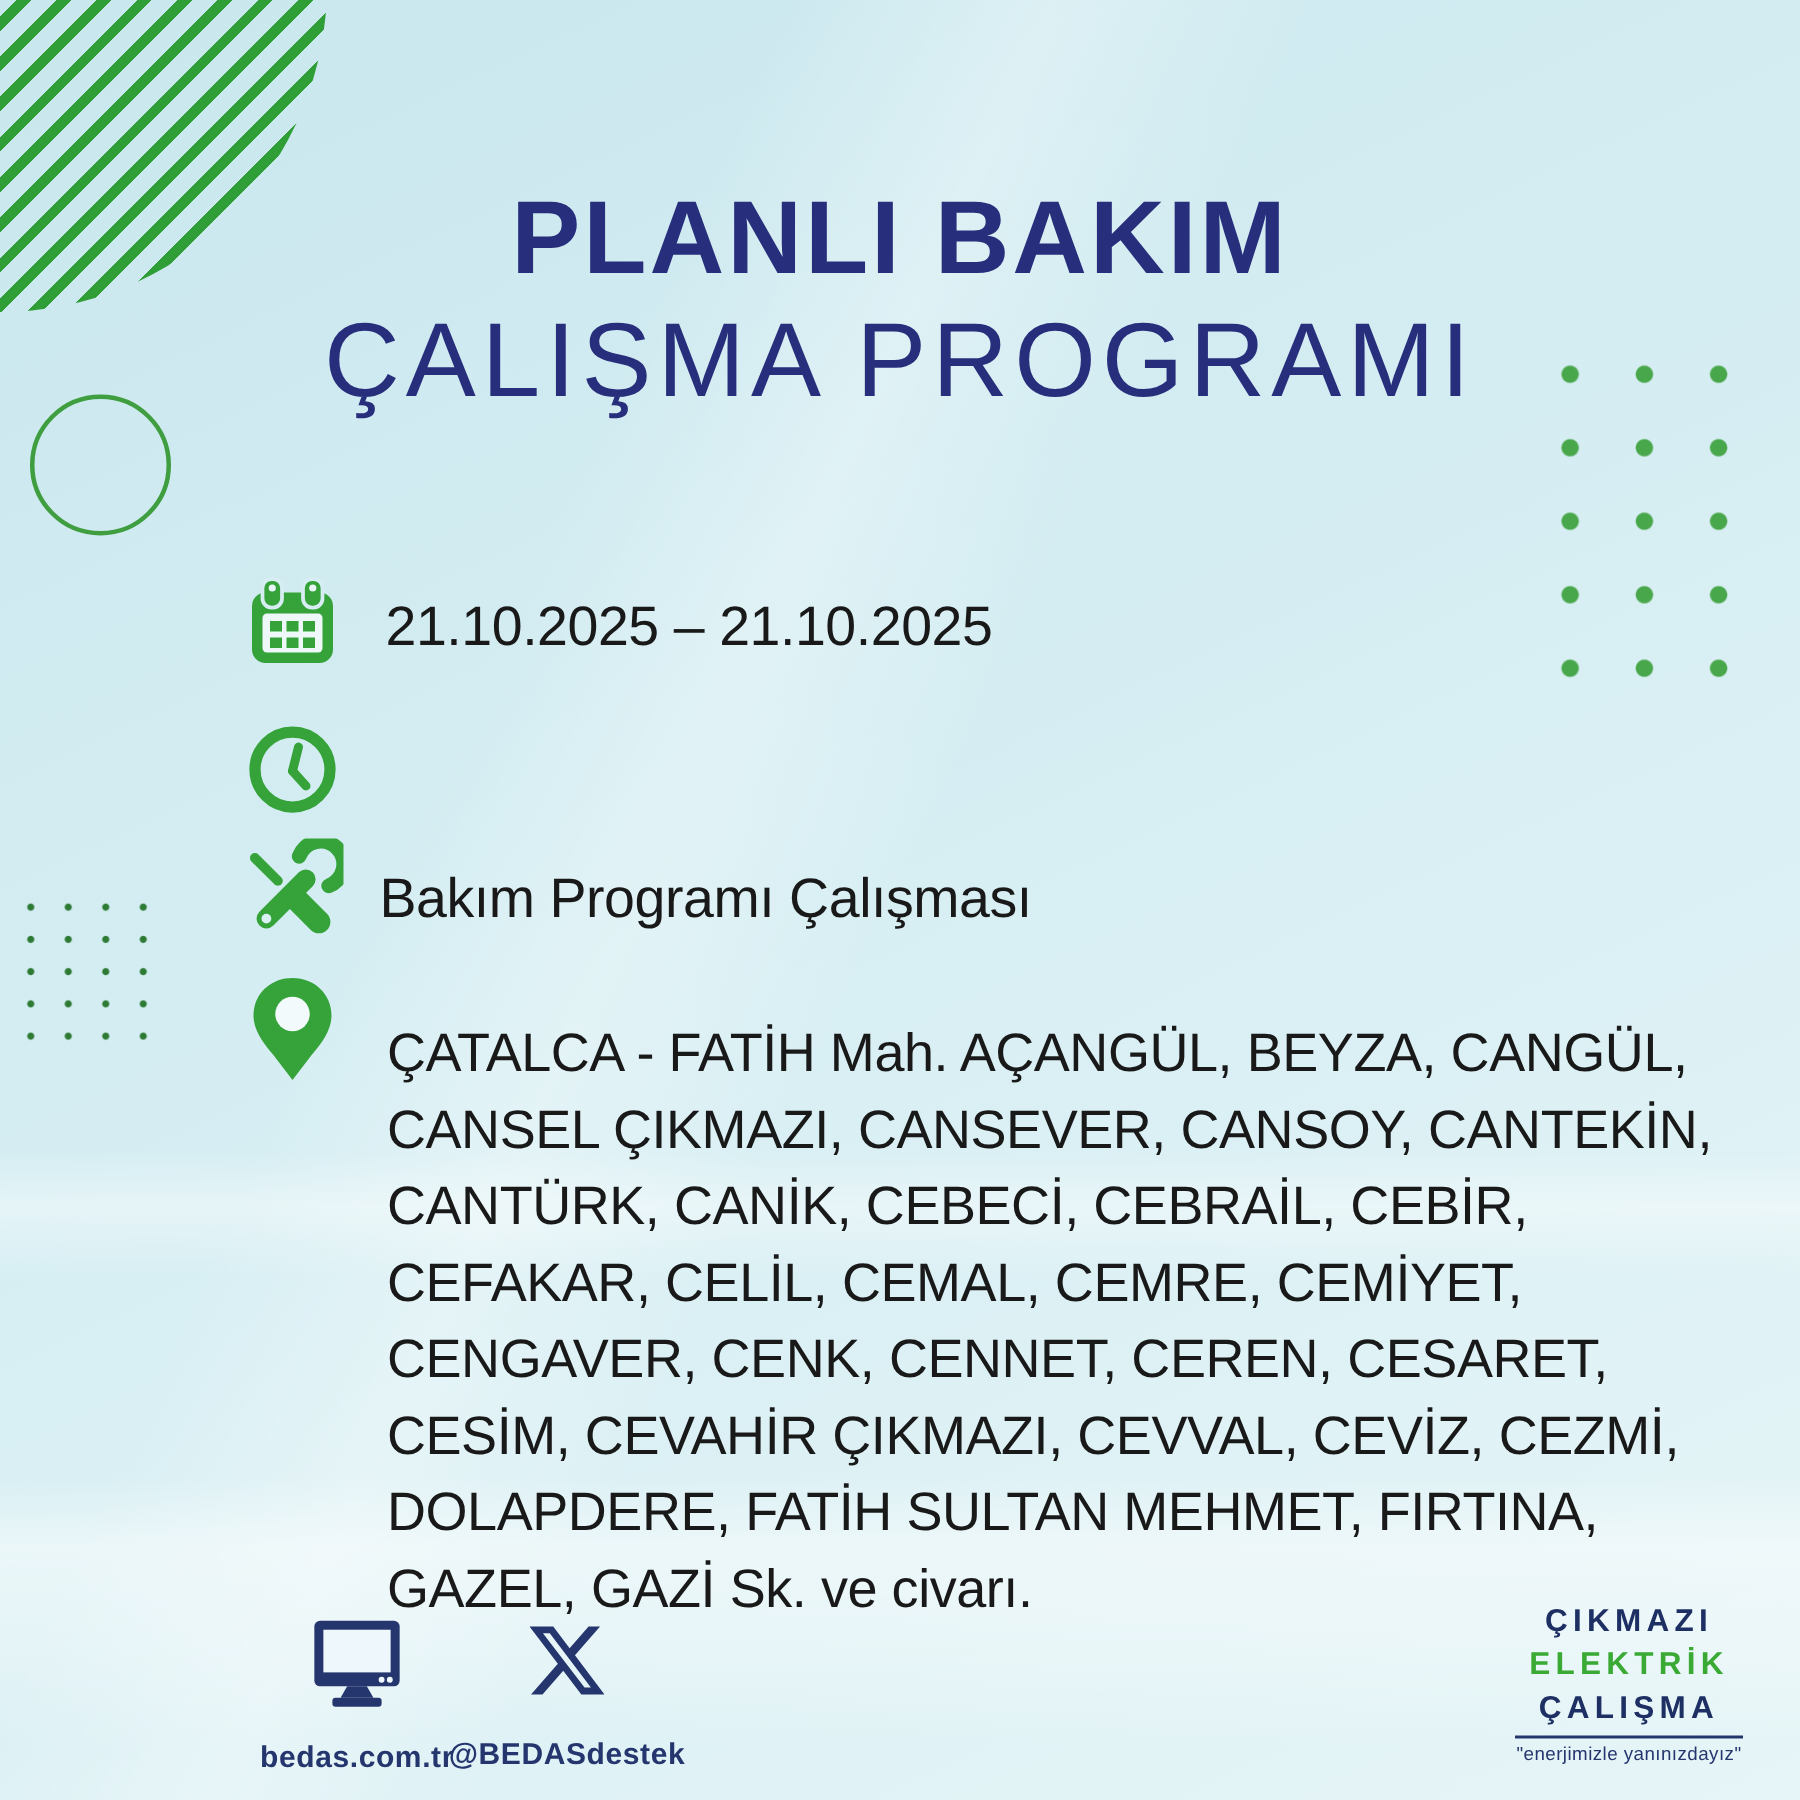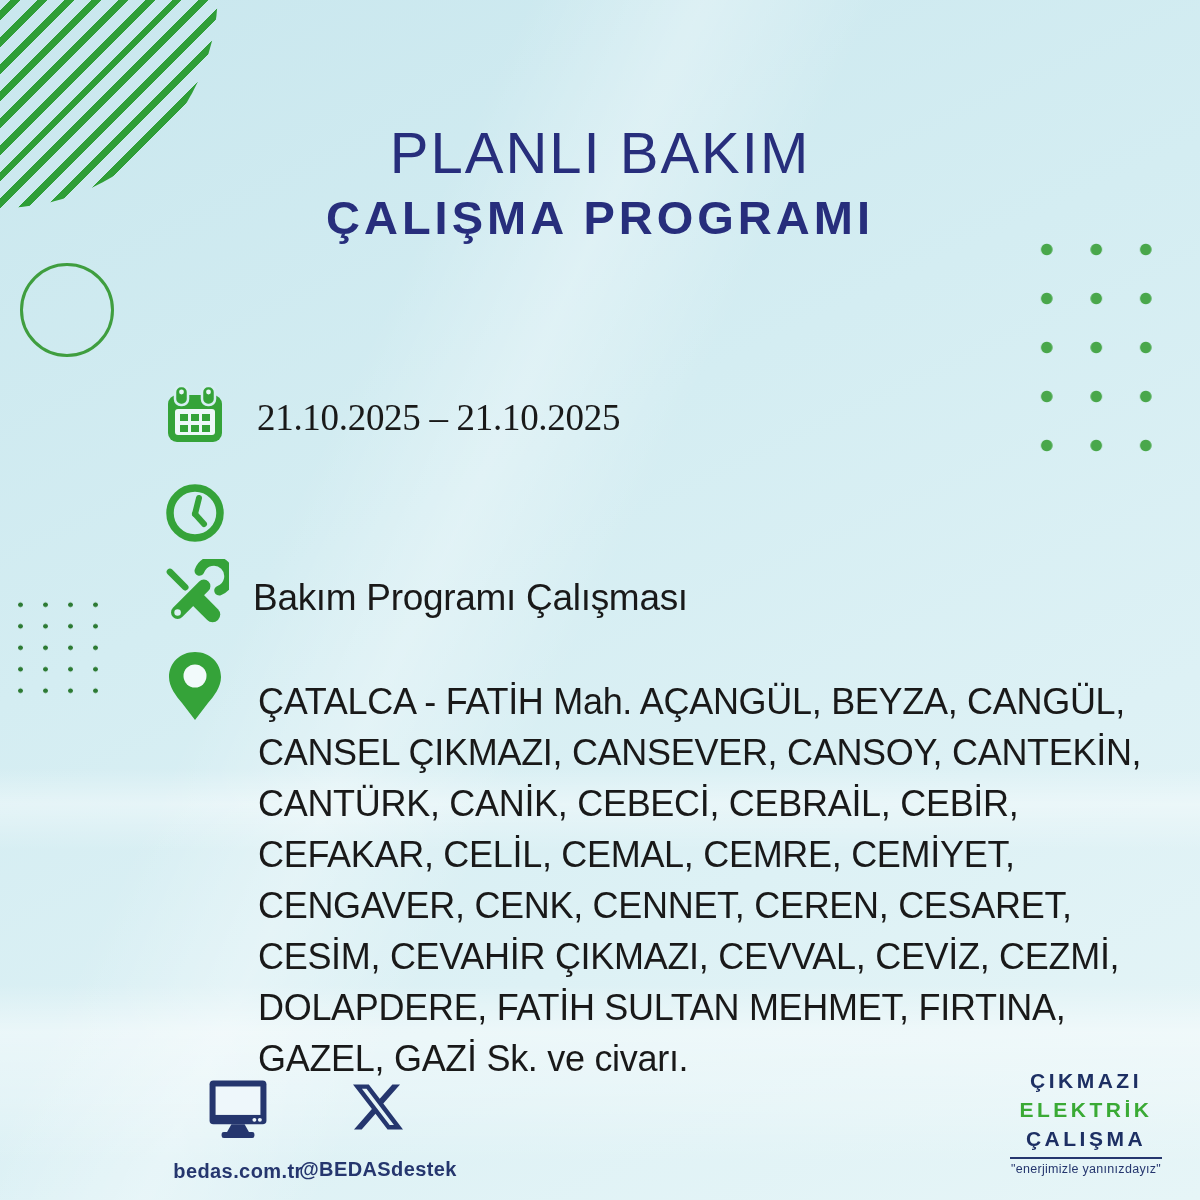--- a/index.html
+++ b/index.html
@@ -33,25 +33,25 @@
     background-image:radial-gradient(circle,#2c7a33 2px,transparent 2.7px);
     background-size:25px 21.5px;
   }
   .dots-right{
     position:absolute;left:1022px;top:225px;width:150px;height:245px;
     background-image:radial-gradient(circle,#49a74b 5.3px,transparent 6.2px);
     background-size:49.5px 49px;
   }
   
   .header{position:absolute;left:0;right:0;top:124px;text-align:center;color:#272e7c;}
-  .title{font-size:58px;font-weight:400;letter-spacing:2px;line-height:1.0;}
-  .subtitle{font-size:47px;font-weight:700;letter-spacing:4px;margin-top:12px;line-height:1.0;}
+  .title{font-size:69px;font-weight:700;letter-spacing:2px;line-height:1.0;}
+  .subtitle{font-size:70px;font-weight:400;letter-spacing:4px;margin-top:12px;line-height:1.0;}
   
   .info-row{position:absolute;display:flex;align-items:center;}
-  .row-date{left:163px;top:383px;font-family:Liberation Serif, serif;}
+  .row-date{left:163px;top:383px;}
   .row-time{left:163px;top:481px;}
   .row-work{left:159px;top:559px;align-items:center;}
   .row-location{left:166px;top:650px;align-items:flex-start;}
   .icon-box{width:64px;flex:0 0 auto;color:#35a339;}
   .info-text{margin-left:30px;font-size:37px;color:#191919;letter-spacing:-0.3px;}
   .location-text{margin-left:28px;width:912px;font-size:36px;line-height:51px;color:#191919;letter-spacing:-0.3px;margin-top:26px;}
   
   .contact{position:absolute;width:160px;text-align:center;color:#25366e;}
   .contact .c-icon{display:inline-block;color:#25366e;}
   .contact .c-label{margin-top:8px;font-size:20px;font-weight:700;letter-spacing:.4px;}

